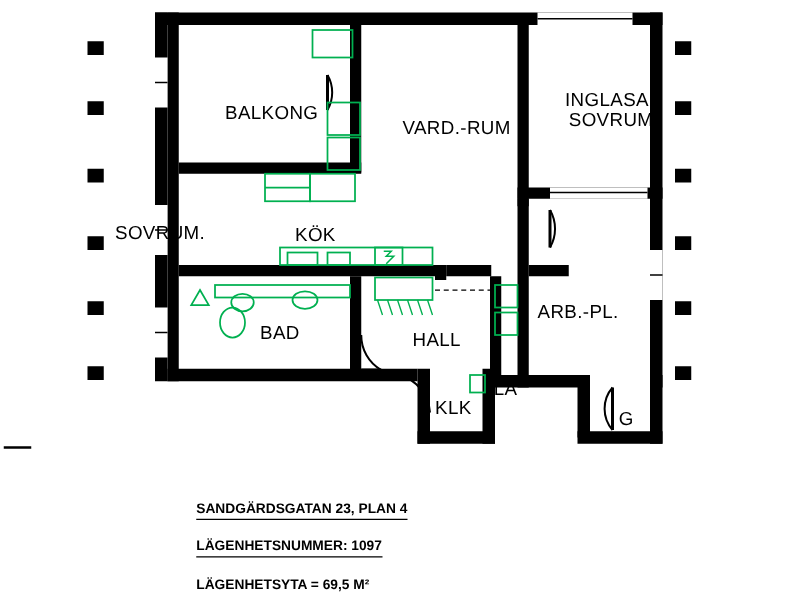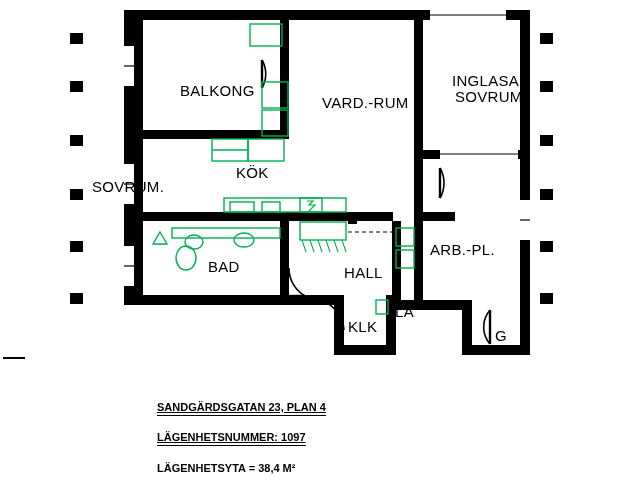--- a/index.html
+++ b/index.html
@@ -10,21 +10,21 @@
   }
   #plan{position:absolute;left:0;top:0;width:640px;height:480px;}
   .room-label{
     position:absolute;font-weight:normal;font-size:15px;color:#000;
     letter-spacing:0.3px;white-space:nowrap;
   }
   .footer{
     position:absolute;font-weight:bold;font-size:11px;color:#000;
     white-space:nowrap;
   }
-  .footer .ul{border-bottom:1.5px solid #000;padding-bottom:2px;text-decoration:underline;}
+  .footer .ul{border-bottom:1.5px solid #000;padding-bottom:2px;}
 </style>
 </head>
 <body>
 
 <svg id="plan" viewBox="0 0 640 480">
 
   <g fill="#000">
     <rect x="70" y="33" width="13" height="11"></rect>
     <rect x="70" y="81" width="13" height="11"></rect>
     <rect x="70" y="135" width="13" height="11"></rect>
@@ -158,29 +158,29 @@
   </g>
 
   <line x1="348" y1="232" x2="392" y2="232" stroke="#000" stroke-width="1" stroke-dasharray="4 3"></line>
 </svg>
 
 <div class="room-label" style="left:180px;top:82px">BALKONG</div>
 <div class="room-label" style="left:322px;top:94px">VARD.-RUM</div>
 <div class="room-label" style="left:452px;top:72px">INGLASAD</div>
 <div class="room-label" style="left:455px;top:88px">SOVRUM</div>
 <div class="room-label" style="left:92px;top:178px">SOVRUM.</div>
-<div class="room-label" style="left:236px;top:164px">KÖK</div>
+<div class="room-label" style="left:236px;top:180px">KÖK</div>
 <div class="room-label" style="left:208px;top:258px">BAD</div>
-<div class="room-label" style="left:344px;top:264px">HALL</div>
+<div class="room-label" style="left:330px;top:264px">HALL</div>
 <div class="room-label" style="left:430px;top:241px">ARB.-PL.</div>
 <div class="room-label" style="left:348px;top:318px">KLK</div>
 <div class="room-label" style="left:395px;top:303px">LA</div>
 <div class="room-label" style="left:495px;top:327px">G</div>
 
 <div class="footer" style="left:157px;top:401px">
   <span class="ul">SANDGÄRDSGATAN  23, PLAN 4</span>
 </div>
 <div class="footer" style="left:157px;top:431px">
   <span class="ul">LÄGENHETSNUMMER: 1097</span>
 </div>
 <div class="footer" style="left:157px;top:462px">
-  <span>LÄGENHETSYTA =  38,4  M²</span>
+  <span>LÄGENHETSYTA =  69,5  M²</span>
 </div>
 
 </body></html>

